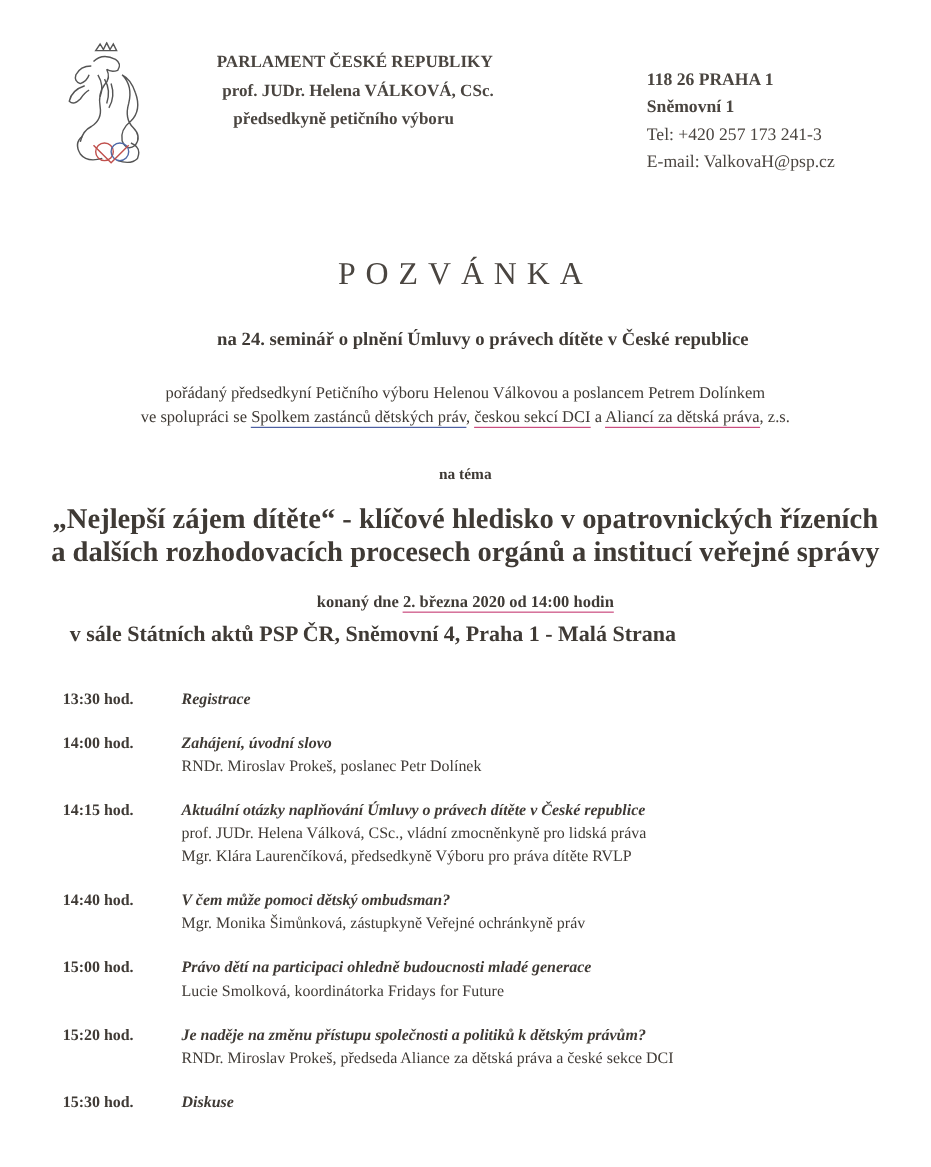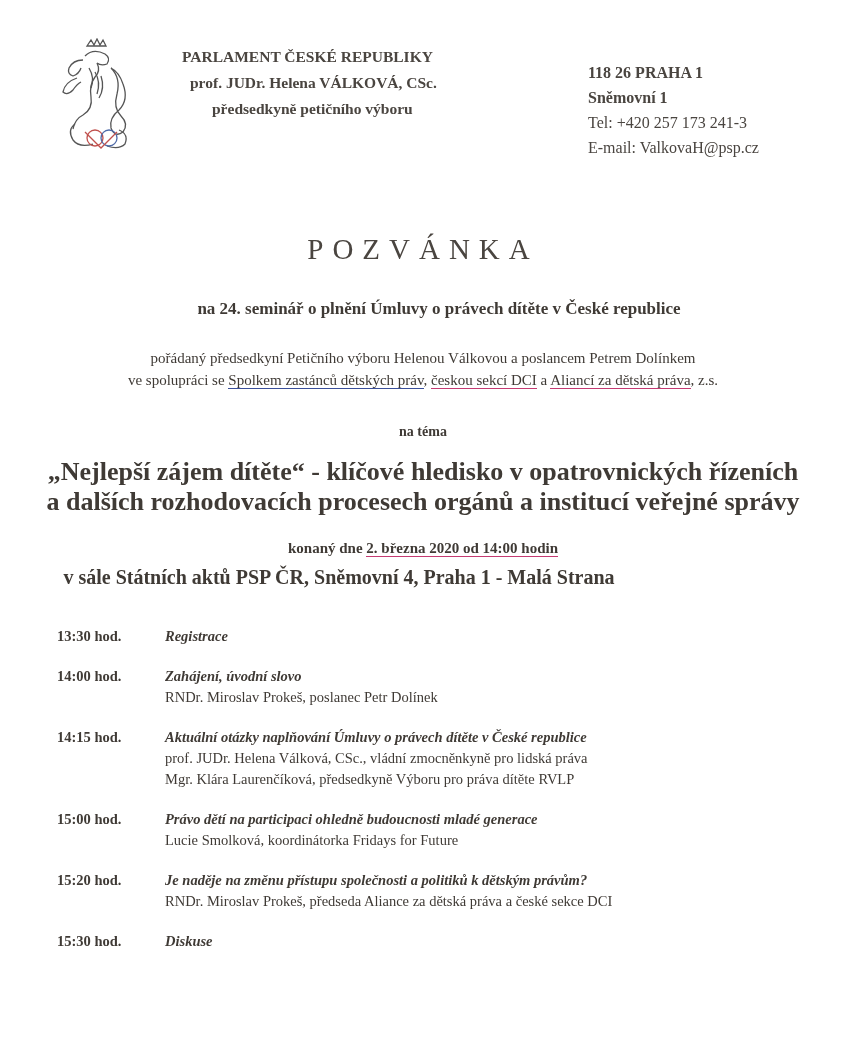--- a/index.html
+++ b/index.html
@@ -3,22 +3,22 @@
 <meta charset="utf-8">
 <style>
   html, body { margin:0; padding:0; }
   body {
     width:846px; height:1061px; background:#ffffff; position:relative; overflow:hidden;
     font-family:"Liberation Serif", serif; color:#4a4540;
   }
   .abs { position:absolute; }
   .logo { left:55px; top:38px; width:92px; height:112px; }
   .head-left { left:182px; top:44px; font-weight:bold; font-size:15.5px; line-height:26px; color:#4a4540; }
-  .head-left .l1 { margin-left:0; }
-  .head-left .l2 { margin-left:8px; }
+  .head-left .l1 { margin-left:15px; }
+  .head-left .l2 { margin-left:20px; }
   .head-left .l3 { margin-left:30px; }
   .head-right { left:588px; top:60px; font-size:16px; line-height:25px; color:#4a4540; }
   .head-right .bold { font-weight:bold; }
   .title { left:0; width:846px; top:233px; text-align:center; font-size:29px; letter-spacing:9px; color:#4a4540; }
   .subtitle { left:0; width:846px; top:299px; text-align:center; font-weight:bold; font-size:17px; color:#3f3a35;padding-left:16px; }
   .organizer { left:0; width:846px; top:347px; text-align:center; font-size:15px; line-height:22px; color:#3f3a35; }
   .u-blue { border-bottom:1.5px solid #3a4f9a; }
   .u-pink { border-bottom:1.5px solid #c53a72; }
   .natema { left:0; width:846px; top:424px; text-align:center; font-weight:bold; font-size:14px; color:#3f3a35; }
   .topic { left:0; width:846px; top:457px; text-align:center; font-weight:bold; font-size:26px; line-height:30px; color:#3f3a35; }
@@ -97,20 +97,27 @@
     </div>
     <div class="item">
       <div class="time">14:15 hod.</div>
       <div class="body">
         <div class="topic-it">Aktuální otázky naplňování Úmluvy o právech dítěte v České republice</div>
         <div class="speaker">prof. JUDr. Helena Válková, CSc., vládní zmocněnkyně pro lidská práva</div>
         <div class="speaker">Mgr. Klára Laurenčíková, předsedkyně Výboru pro práva dítěte RVLP</div>
       </div>
     </div>
     <div class="item">
+      <div class="time">14:40 hod.</div>
+      <div class="body">
+        <div class="topic-it">V čem může pomoci dětský ombudsman?</div>
+        <div class="speaker">Mgr. Monika Šimůnková, zástupkyně Veřejné ochránkyně práv</div>
+      </div>
+    </div>
+    <div class="item">
       <div class="time">15:00 hod.</div>
       <div class="body">
         <div class="topic-it">Právo dětí na participaci ohledně budoucnosti mladé generace</div>
         <div class="speaker">Lucie Smolková, koordinátorka Fridays for Future</div>
       </div>
     </div>
     <div class="item">
       <div class="time">15:20 hod.</div>
       <div class="body">
         <div class="topic-it">Je naděje na změnu přístupu společnosti a politiků k dětským právům?</div>

